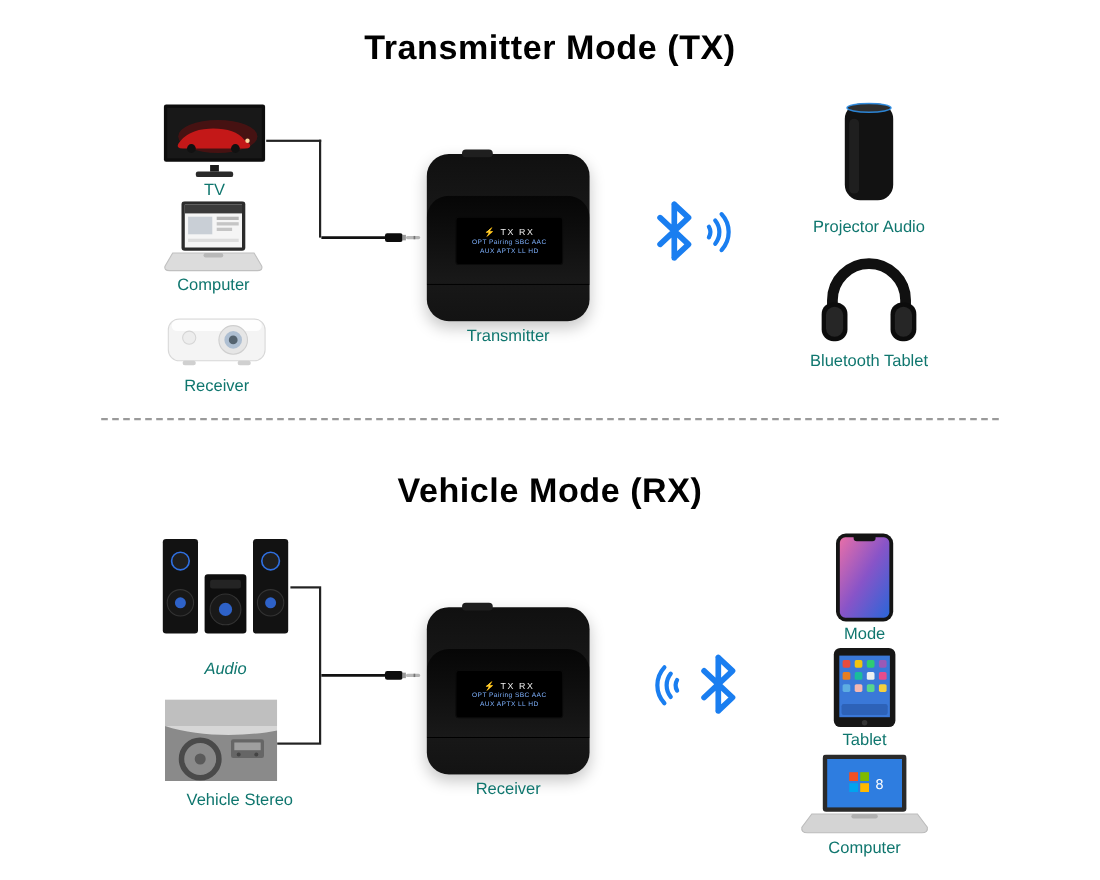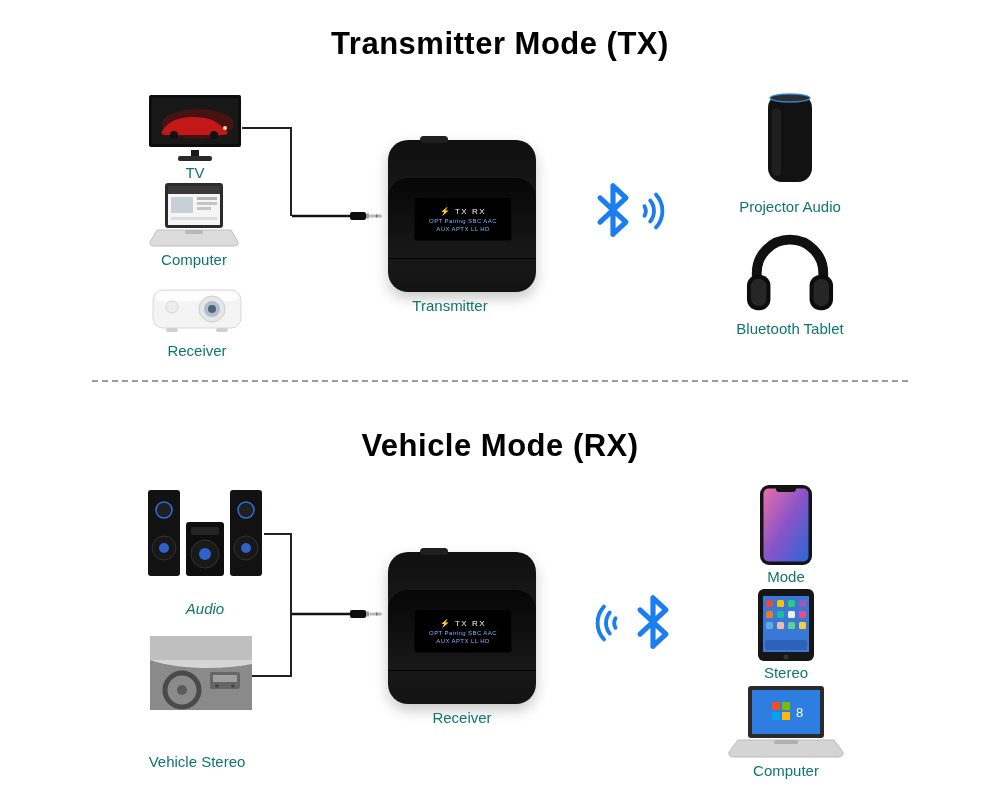--- a/index.html
+++ b/index.html
@@ -86,21 +86,21 @@
   <div class="device" style="left:388px;top:140px;">
     <div class="device-btn"></div>
     <div class="device-top">
       <div class="device-screen">
         <div class="ds1">⚡ TX RX</div>
         <div class="ds2">OPT Pairing SBC AAC</div>
         <div class="ds3">AUX APTX LL HD</div>
       </div>
     </div>
   </div>
-  <div class="dev-label" style="left:376px;top:297px;width:148px;">Transmitter</div>
+  <div class="dev-label" style="left:388px;top:297px;width:148px;">Transmitter</div>
 
   <div class="abs" style="left:592px;top:182px;width:90px;height:60px;">
     <svg class="abs" style="left:0;top:0;" width="42" height="56" viewBox="0 0 26 34">
       <path d="M13 2 V32 M13 2 L21 9.5 L5 24.5 M13 32 L21 24.5 L5 9.5" stroke="#1a7ef0" stroke-width="3.2" stroke-linecap="round" stroke-linejoin="round" fill="none"></path>
     </svg>
     <svg class="abs" style="left:46px;top:4px;" width="36" height="50" viewBox="0 0 34 52">
       <path d="M5 21 a10 10 0 0 1 0 10" stroke="#1a7ef0" stroke-width="4" stroke-linecap="round" fill="none"></path>
       <path d="M11 15 a17.5 17.5 0 0 1 0 22" stroke="#1a7ef0" stroke-width="4" stroke-linecap="round" fill="none"></path>
       <path d="M17 9 a25 25 0 0 1 0 34" stroke="#1a7ef0" stroke-width="4" stroke-linecap="round" fill="none"></path>
     </svg>
@@ -147,21 +147,21 @@
     <rect x="0" y="0" width="102" height="74" fill="#d6d6d6"></rect>
     <rect x="0" y="0" width="102" height="24" fill="#bfbfbf"></rect>
     <path d="M0 24 C 30 34, 72 34, 102 28 L102 74 L0 74 Z" fill="#8a8a8a"></path>
     <circle cx="32" cy="54" r="17" fill="none" stroke="#4a4a4a" stroke-width="5"></circle>
     <circle cx="32" cy="54" r="5" fill="#5a5a5a"></circle>
     <rect x="60" y="36" width="30" height="17" rx="2" fill="#666"></rect>
     <rect x="63" y="39" width="24" height="7" fill="#9f9f9f"></rect>
     <circle cx="67" cy="50" r="1.8" fill="#444"></circle>
     <circle cx="83" cy="50" r="1.8" fill="#444"></circle>
   </svg>
-  <div class="dev-label" style="left:108px;top:719px;width:178px;margin-top:34px;">Vehicle Stereo</div>
+  <div class="dev-label" style="left:129px;top:719px;width:178px;">Vehicle Stereo</div>
 
   <div class="hline" style="left:264px;top:533px;width:26px;"></div>
   <div class="vline" style="left:290px;top:533px;height:144px;"></div>
   <div class="hline" style="left:252px;top:675px;width:38px;"></div>
   <svg class="abs" style="left:292px;top:607px;" width="96" height="14" viewBox="0 0 96 14">
     <path d="M0 7 H60" stroke="#111" stroke-width="2.5"></path>
     <rect x="58" y="3" width="16" height="8" rx="2" fill="#0d0d0d"></rect>
     <rect x="74" y="4.5" width="3" height="5" fill="#999"></rect>
     <rect x="77" y="5.5" width="13" height="3" rx="1.5" fill="#b9b9b9"></rect>
     <rect x="84" y="5.5" width="1.5" height="3" fill="#777"></rect>
@@ -217,21 +217,21 @@
       <rect x="32" y="23" width="7" height="7" rx="1.5" fill="#ecf0f1"></rect>
       <rect x="43" y="23" width="7" height="7" rx="1.5" fill="#e74c8c"></rect>
       <rect x="10" y="34" width="7" height="7" rx="1.5" fill="#5dade2"></rect>
       <rect x="21" y="34" width="7" height="7" rx="1.5" fill="#f5b7b1"></rect>
       <rect x="32" y="34" width="7" height="7" rx="1.5" fill="#58d68d"></rect>
       <rect x="43" y="34" width="7" height="7" rx="1.5" fill="#f4d03f"></rect>
       <rect x="9" y="52" width="42" height="10" rx="2" fill="#2a5cb0" opacity="0.8"></rect>
     </g>
     <circle cx="30" cy="69" r="2.5" fill="#333"></circle>
   </svg>
-  <div class="dev-label" style="left:730px;top:664px;width:112px;">Stereo</div>
+  <div class="dev-label" style="left:730px;top:664px;width:112px;">Tablet</div>
 
   <svg class="abs" style="left:728px;top:686px;" width="116" height="74" viewBox="0 0 116 74">
     <rect x="20" y="0" width="76" height="52" rx="3" fill="#2a2a2a"></rect>
     <rect x="24" y="4" width="68" height="44" fill="#2e7de0"></rect>
     <g transform="translate(44,16)">
       <rect x="0" y="0" width="8" height="8" fill="#f25022"></rect>
       <rect x="10" y="0" width="8" height="8" fill="#7fba00"></rect>
       <rect x="0" y="10" width="8" height="8" fill="#00a4ef"></rect>
       <rect x="10" y="10" width="8" height="8" fill="#ffb900"></rect>
     </g>

